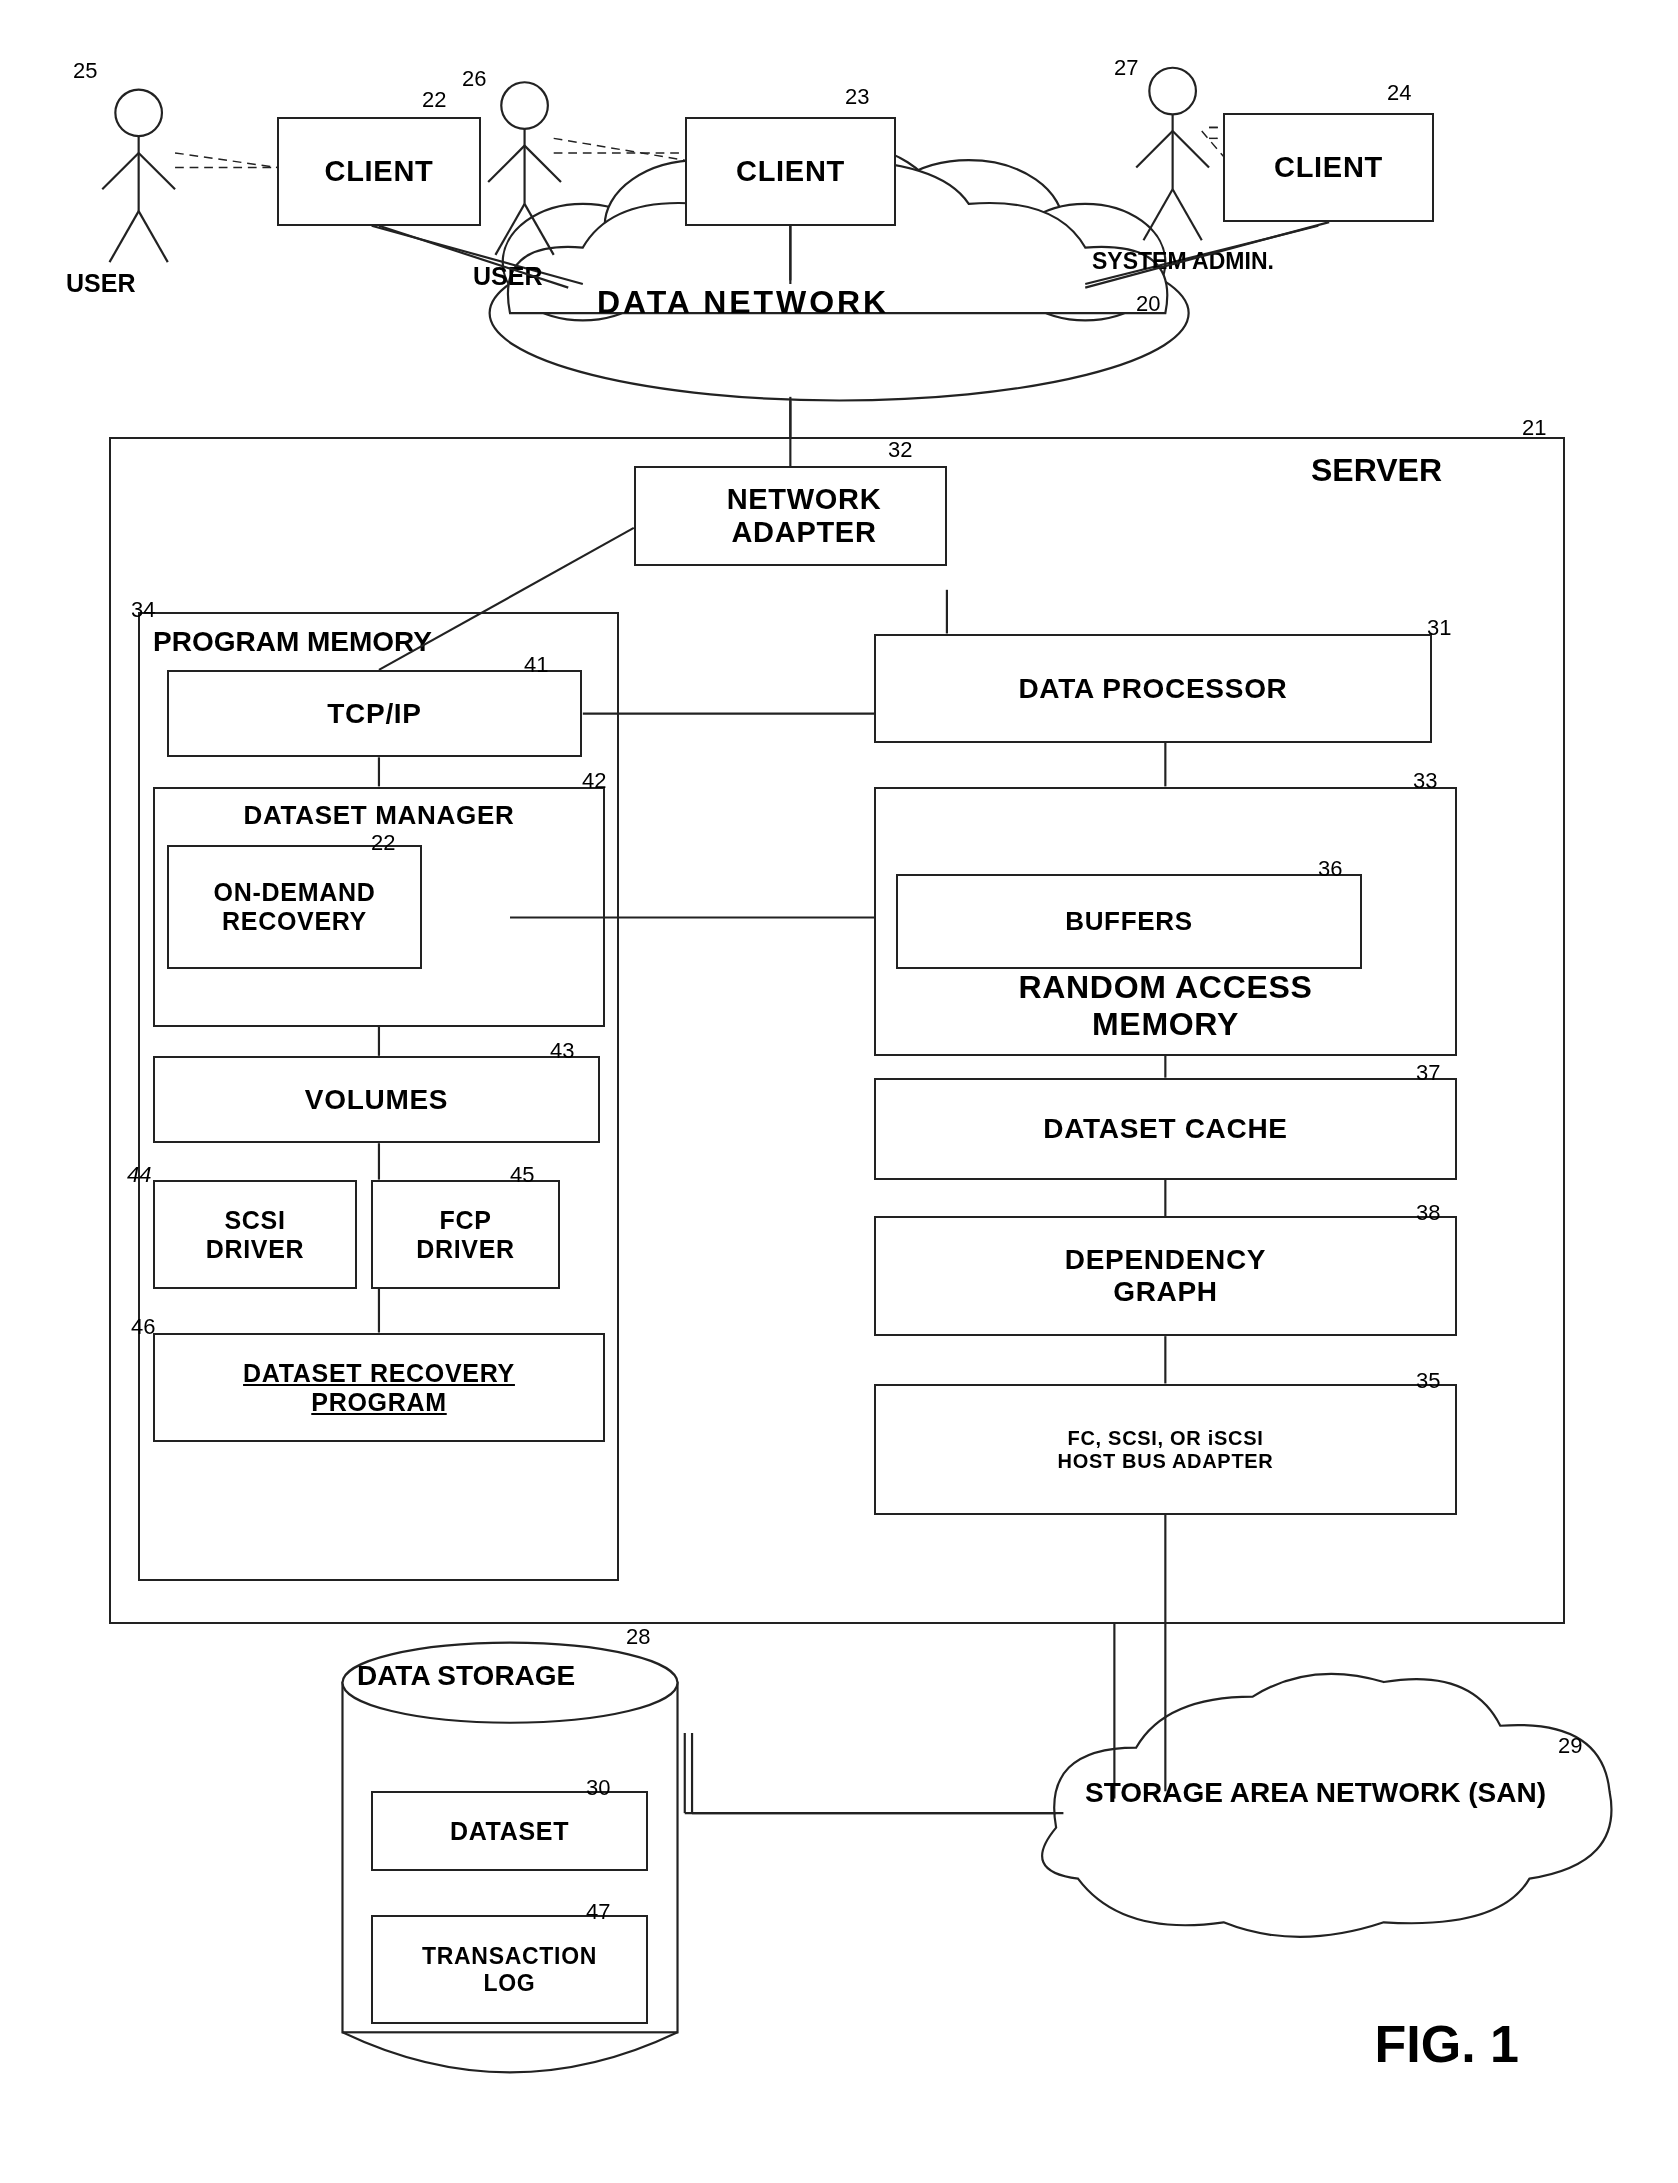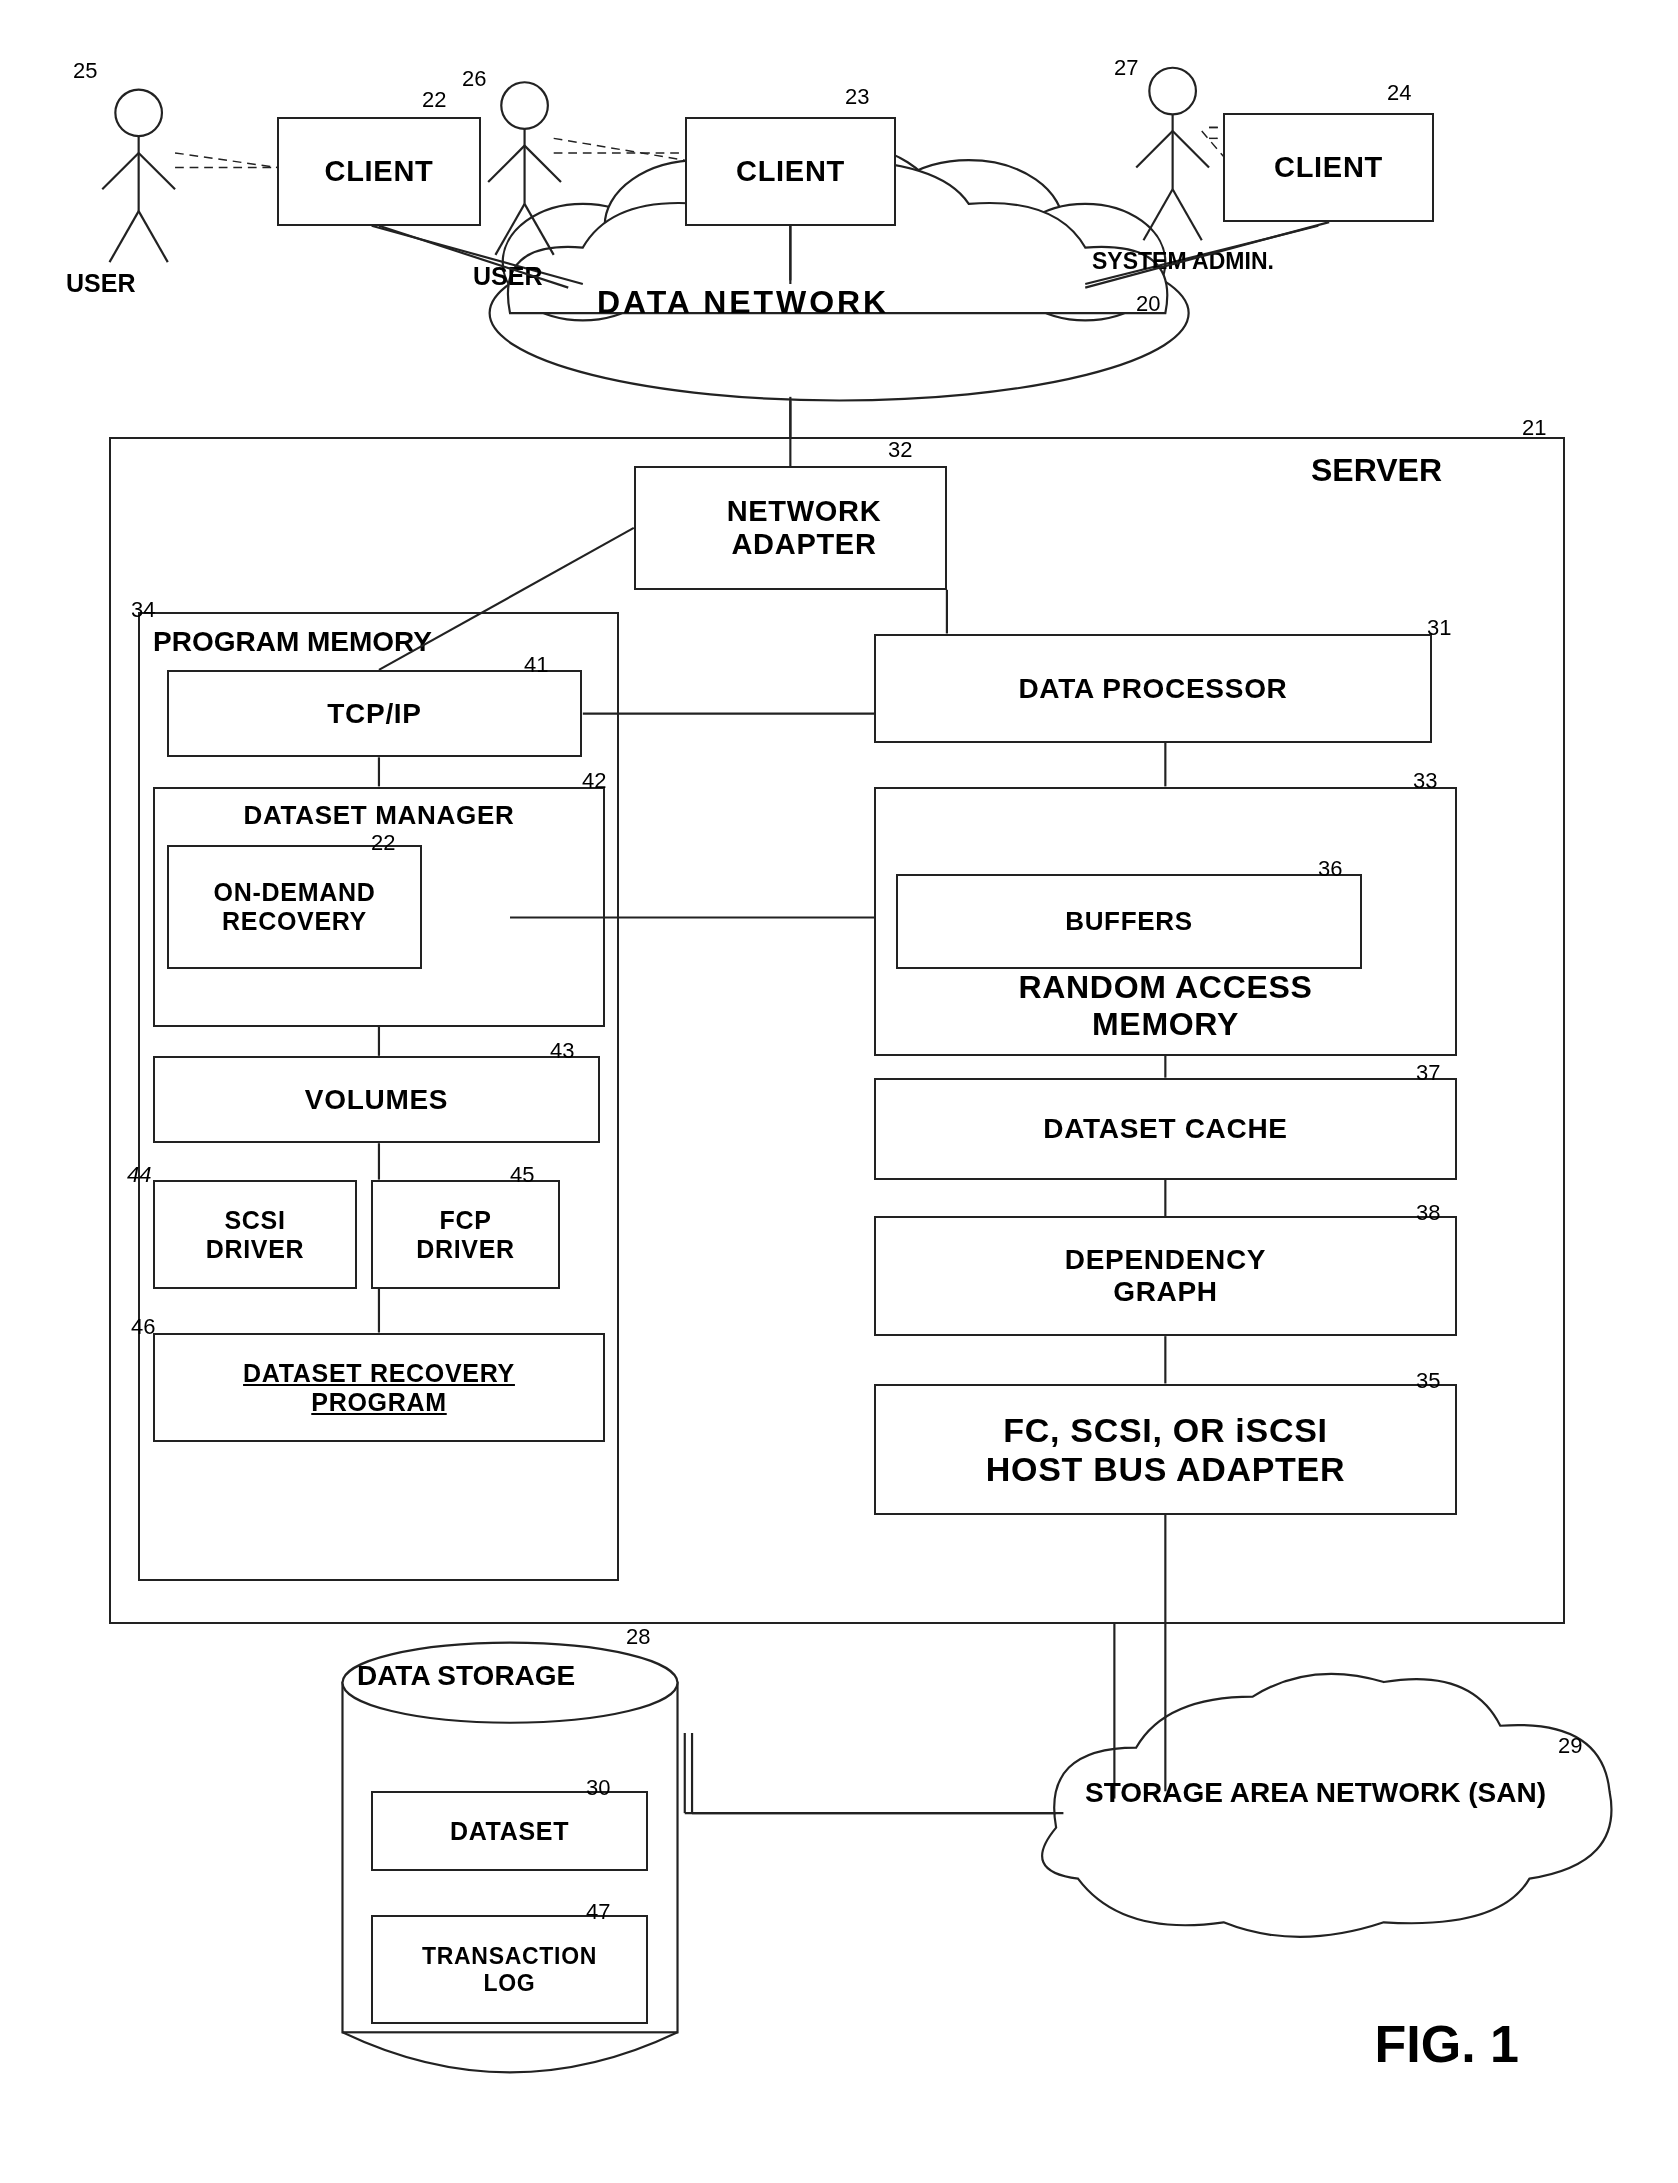--- a/index.html
+++ b/index.html
@@ -195,21 +195,21 @@
   <span class="label" style="left:597px; top:284px; font-size:32px; letter-spacing:2.9px;">DATA  NETWORK</span>
   <span class="ref" style="left:1136px; top:291px;">20</span>
 
   
   <div class="server-box" style="left:109px; top:437px; width:1456px; height:1187px;">
   </div>
   <span class="label" style="left:1311px; top:452px; font-size:32px;">SERVER</span>
   <span class="ref" style="left:1522px; top:415px;">21</span>
 
   
-  <div class="box" style="left:634px; top:466px; width:313px; height:124px; font-size:29px;padding-left:27px;">
+  <div class="box" style="left:634px; top:466px; width:313px; height:100px; font-size:29px;padding-left:27px;">
     <span style="white-space:pre-line;">NETWORK
 ADAPTER</span>
   </div>
   <span class="ref" style="left:888px; top:437px;">32</span>
 
   
   <div class="program-memory-box" style="left:138px; top:612px; width:481px; height:969px;">
   </div>
   <span class="label" style="left:153px; top:626px; font-size:28px;">PROGRAM MEMORY</span>
   <span class="ref" style="left:131px; top:597px;">34</span>
@@ -286,21 +286,21 @@
   <span class="ref" style="left:1416px; top:1060px;">37</span>
 
   
   <div class="box" style="left:874px; top:1216px; width:583px; height:120px; font-size:28px;">
     <span style="white-space:pre-line;">DEPENDENCY
 GRAPH</span>
   </div>
   <span class="ref" style="left:1416px; top:1200px;">38</span>
 
   
-  <div class="box" style="left:874px; top:1384px; width:583px; height:131px; font-size:34px;">
+  <div class="box" style="left:874px; top:1384px; width:583px; height:131px; font-size:20px;">
     <span style="white-space:pre-line;">FC, SCSI, OR iSCSI
 HOST BUS ADAPTER</span>
   </div>
   <span class="ref" style="left:1416px; top:1368px;">35</span>
 
   
   
   <svg style="position:absolute;left:335px;top:1639px;width:350px;height:437px;" xmlns="http://www.w3.org/2000/svg" viewBox="0 0 480 600" width="350" height="437">
 
     <rect x="10" y="60" width="460" height="480" fill="white" stroke="#222" stroke-width="3"></rect>

